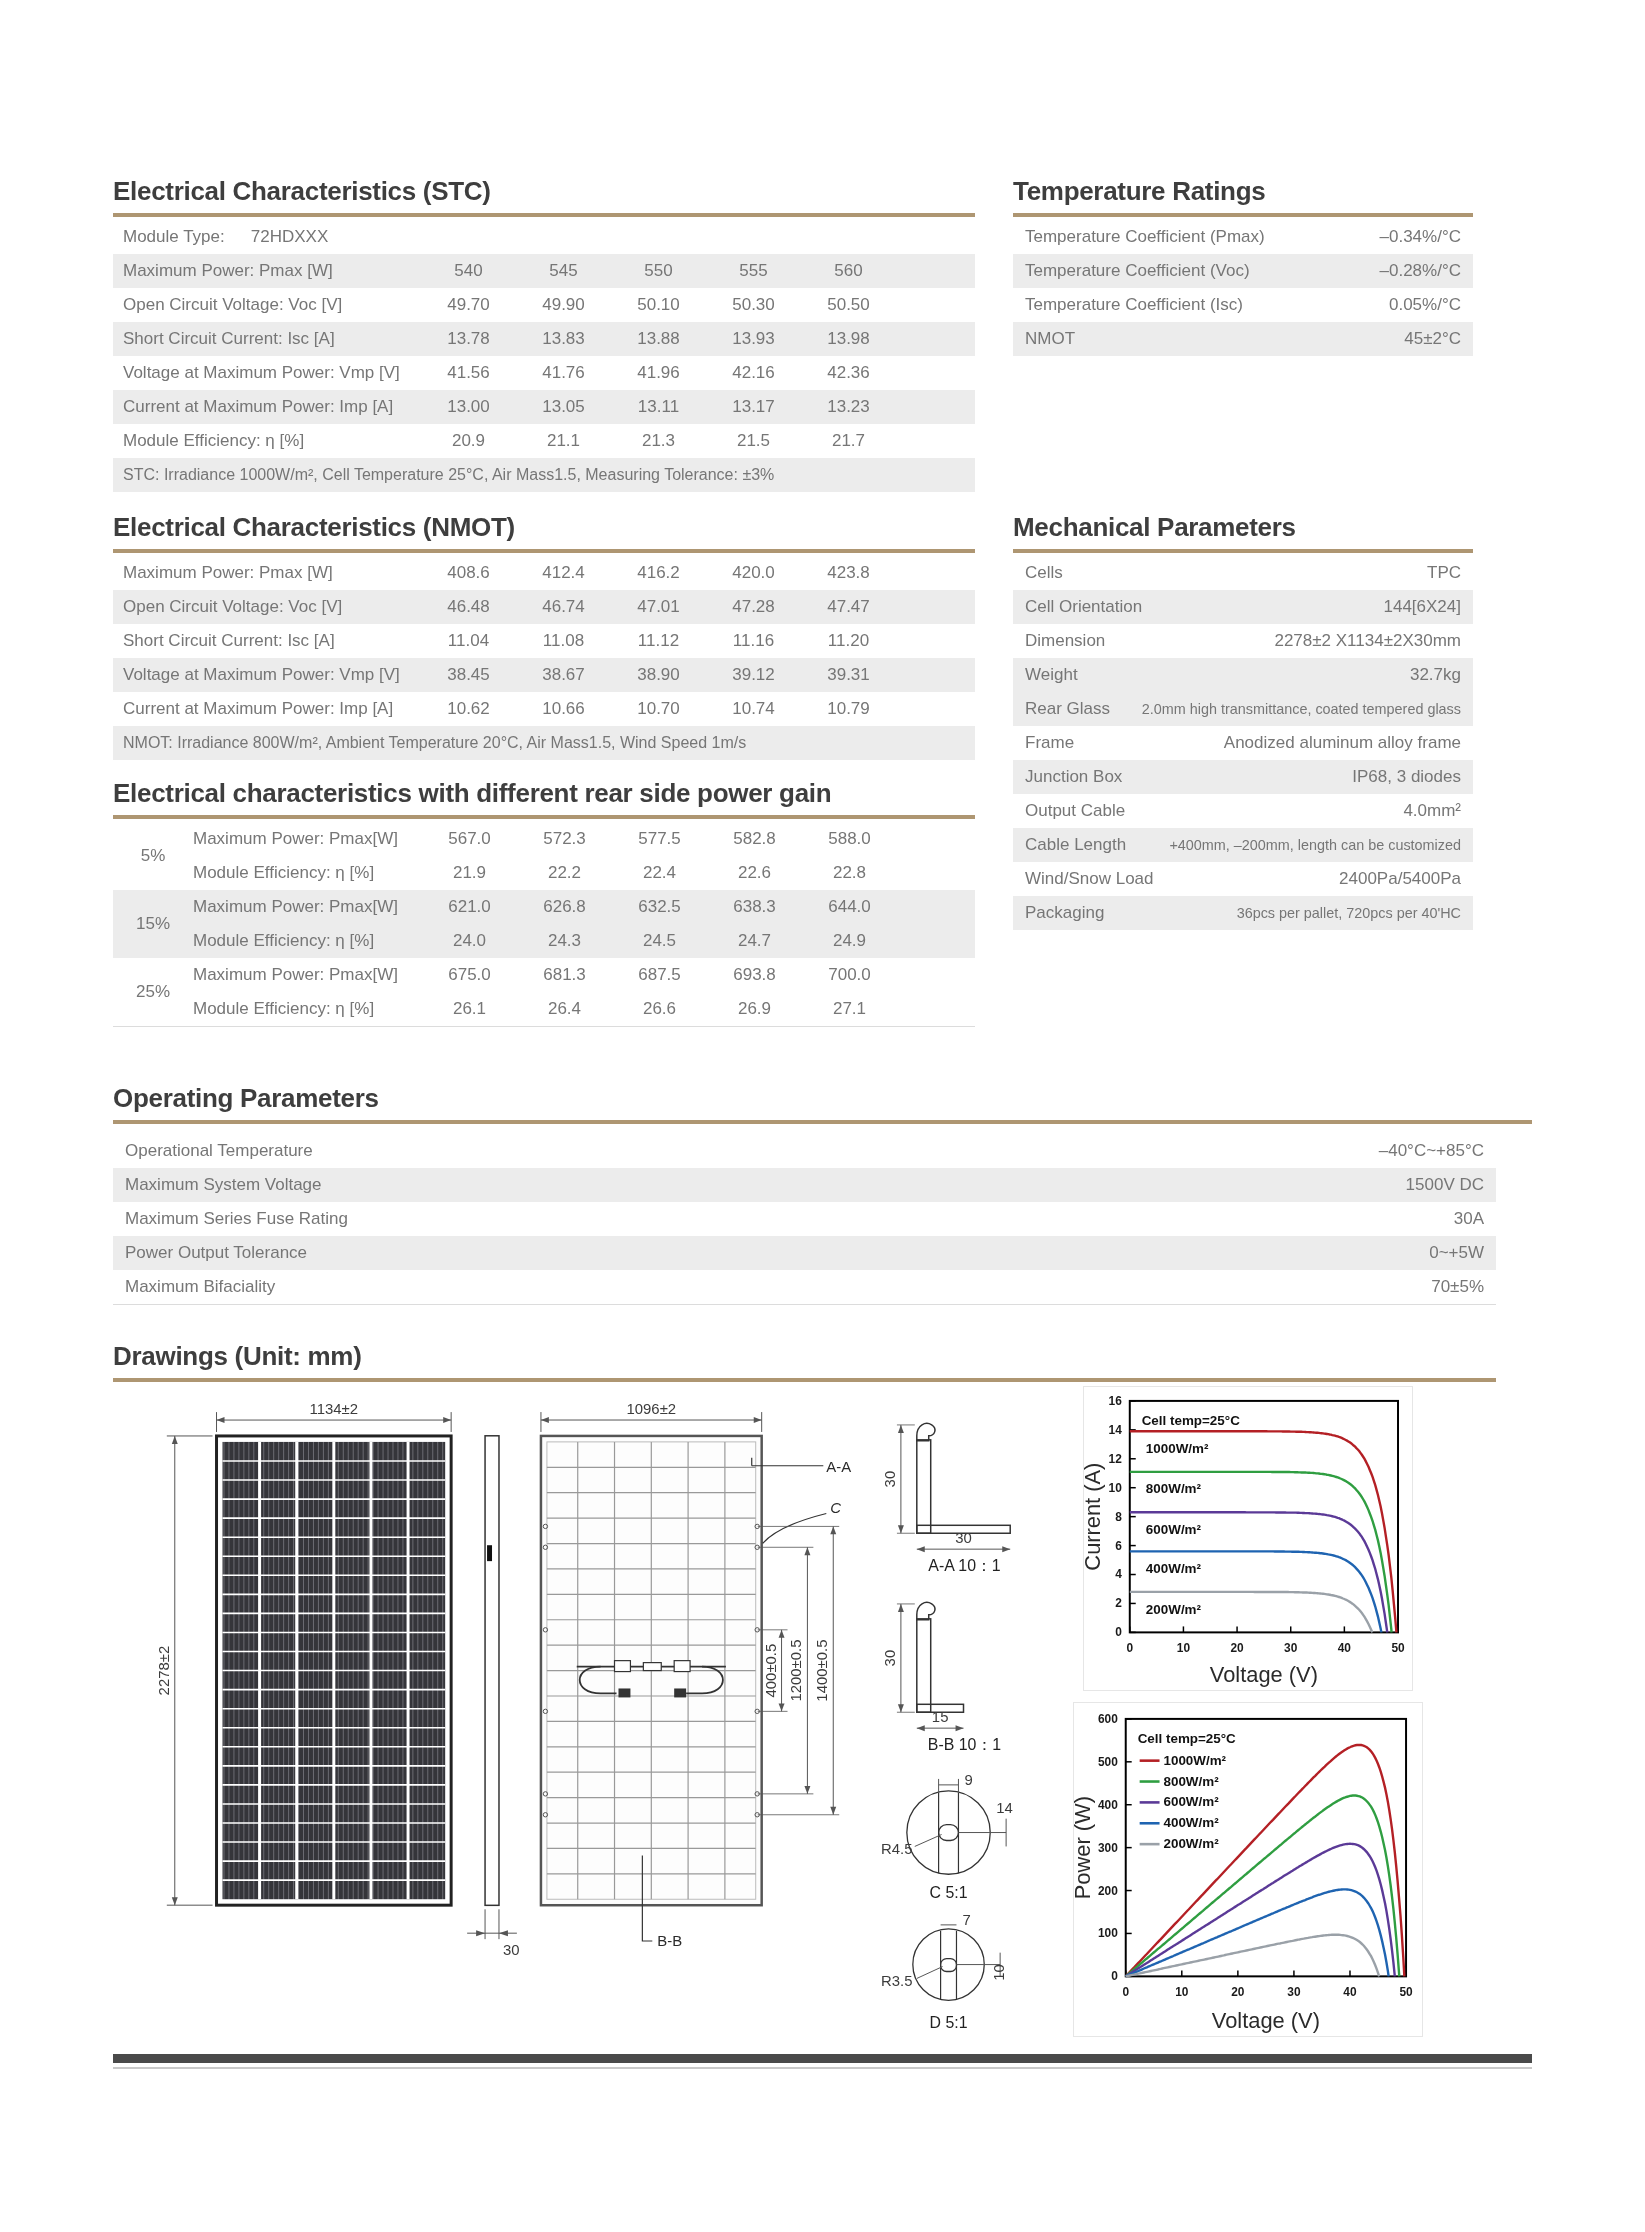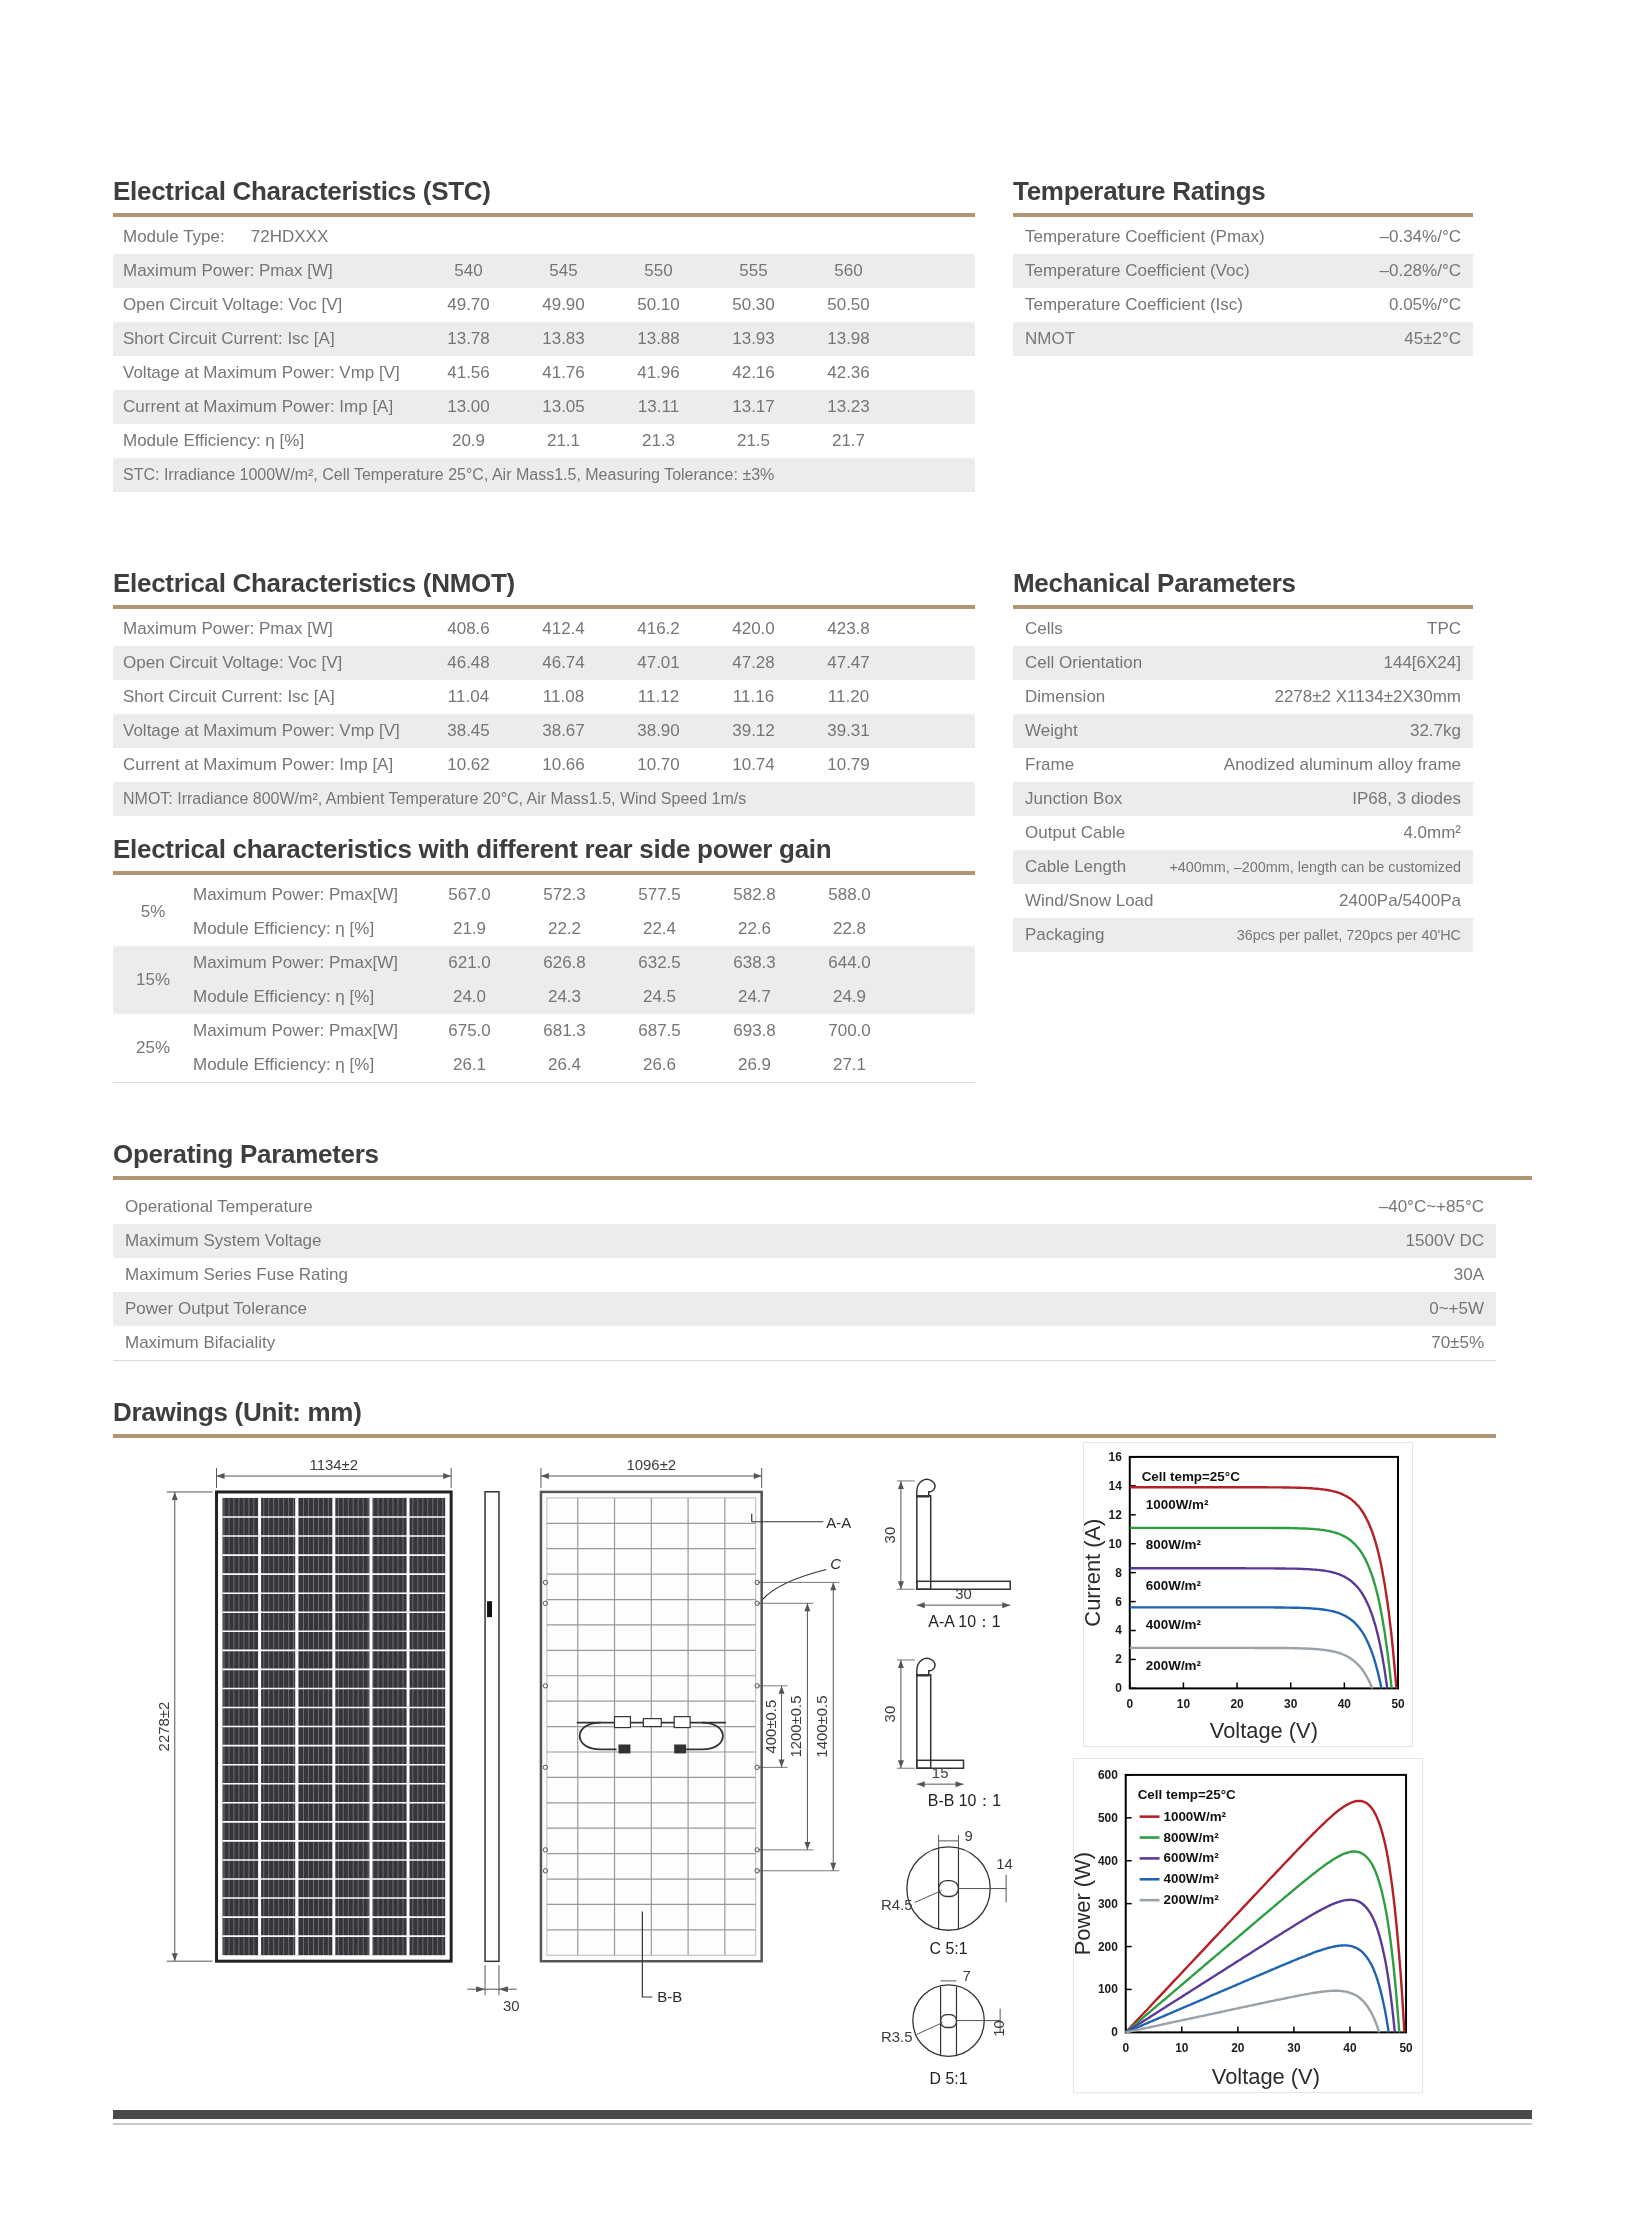--- a/index.html
+++ b/index.html
@@ -4,21 +4,21 @@
 <style>
   html,body{margin:0;padding:0;background:#fff;}
   .page{width:1646px;height:2233px;background:#fff;position:relative;overflow:hidden;
         font-family:"Liberation Sans",sans-serif;}
   .content{position:absolute;left:113px;top:176px;width:1419px;}
   .sec-title{font-size:26px;font-weight:bold;color:#3e3e3e;letter-spacing:-0.3px;margin:0;line-height:30px;}
   .gold{height:4px;background:#ae9672;margin-top:7px;margin-bottom:3px;}
   .cols{display:flex;gap:38px;align-items:flex-start;}
   .col-left{width:862px;}
   .col-right{width:460px;}
-  .rowB{margin-top:76px;}
+  .rowB{margin-top:20px;}
   
   .trow{display:flex;align-items:center;min-height:34px;color:#767676;font-size:17px;}
   .trow.gray{background:#ececec;}
   .tlabel{width:308px;padding-left:10px;box-sizing:border-box;}
   .tval{width:95px;text-align:center;}
   .modrow .modval{margin-left:26px;}
   .noterow{font-size:16px;padding-left:10px;box-sizing:border-box;color:#767676;}
   
   .kvrow{display:flex;justify-content:space-between;align-items:center;min-height:34px;
          padding:0 12px;color:#767676;font-size:17px;}
@@ -281,20 +281,24 @@
               <div class="kvlabel">Cell Orientation</div>
               <div class="kvval">144[6X24]</div>
             </div>
             <div class="kvrow">
               <div class="kvlabel">Dimension</div>
               <div class="kvval">2278±2 X1134±2X30mm</div>
             </div>
             <div class="kvrow gray">
               <div class="kvlabel">Weight</div>
               <div class="kvval">32.7kg</div>
+            </div>
+            <div class="kvrow gray">
+              <div class="kvlabel">Rear Glass</div>
+              <div class="kvval small">2.0mm high transmittance, coated tempered glass</div>
             </div>
             <div class="kvrow">
               <div class="kvlabel">Frame</div>
               <div class="kvval">Anodized aluminum alloy frame</div>
             </div>
             <div class="kvrow gray">
               <div class="kvlabel">Junction Box</div>
               <div class="kvval">IP68, 3 diodes</div>
             </div>
             <div class="kvrow">

